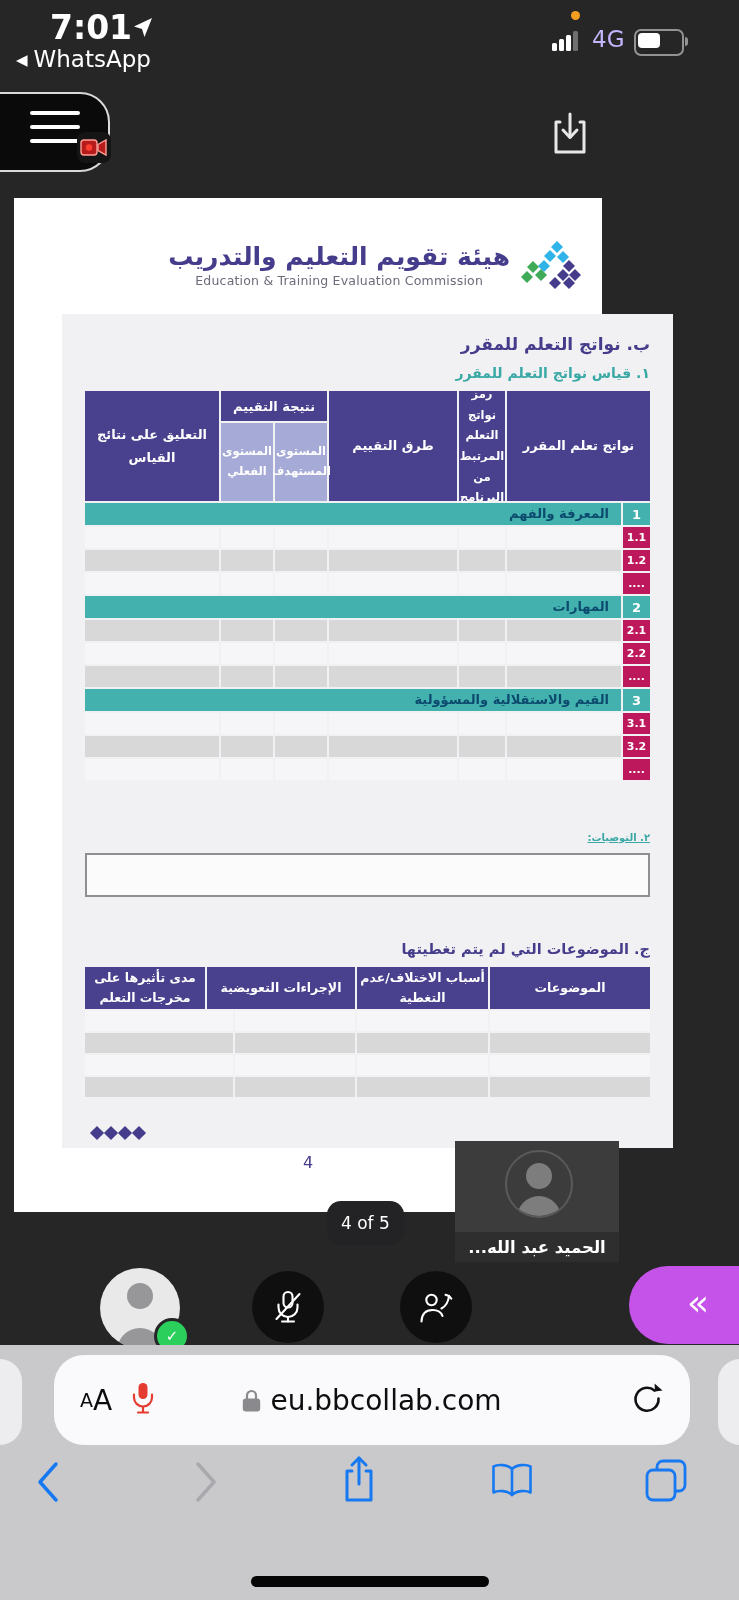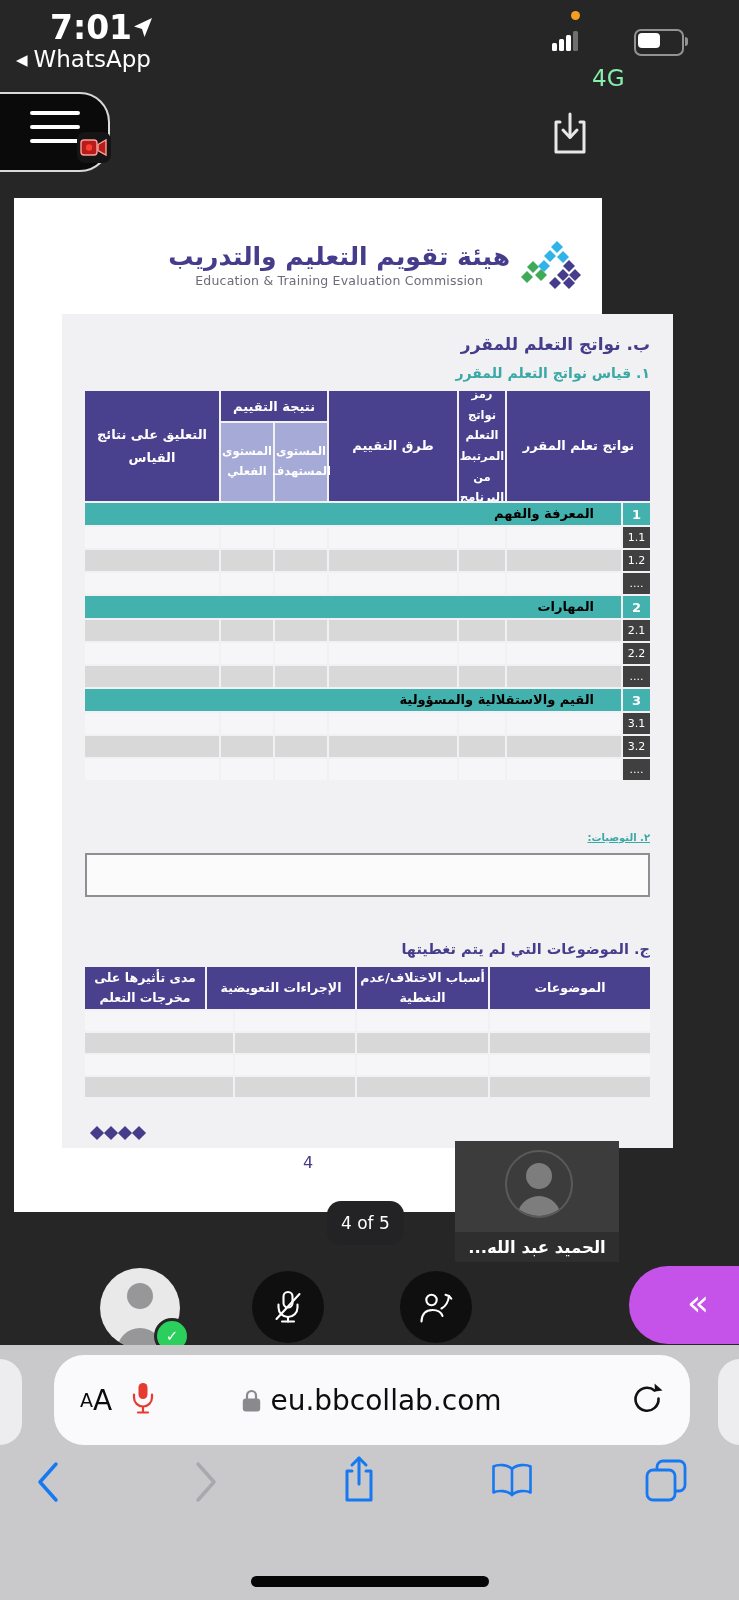--- a/index.html
+++ b/index.html
@@ -11,21 +11,21 @@
   .time{left:50px;top:8px;font-size:33px;font-weight:bold;color:#fff;}
   .backlink{left:16px;top:46px;font-size:23px;color:#fff;}
   .backlink .tri{font-size:15px;vertical-align:2px;margin-right:6px;}
   .orange-dot{left:571px;top:11px;width:9px;height:9px;border-radius:50%;background:#f59e22;}
   .sigbars{left:552px;top:30px;width:30px;height:21px;}
   .sigbars i{position:absolute;bottom:0;width:5px;border-radius:1.5px;background:#fff;}
   .sigbars i:nth-child(1){left:0;height:8px;}
   .sigbars i:nth-child(2){left:7px;height:12px;}
   .sigbars i:nth-child(3){left:14px;height:16px;}
   .sigbars i:nth-child(4){left:21px;height:20px;background:#6f6f72;}
-  .net4g{left:592px;top:26px;font-size:23px;color:#86efac;margin-top:39px;}
+  .net4g{left:592px;top:26px;font-size:23px;color:#c4b5fd;}
   .batt{left:634px;top:29px;width:46px;height:23px;border:2px solid rgba(255,255,255,.5);border-radius:7px;}
   .batt .fill{position:absolute;left:2px;top:2px;width:22px;height:15px;background:#fff;border-radius:4px;}
   .batt .cap{position:absolute;right:-6px;top:6px;width:3px;height:9px;border-radius:0 3px 3px 0;background:rgba(255,255,255,.5);}
 
   
   .menu-pill{left:-34px;top:92px;width:140px;height:76px;background:#0a0a0a;border:2px solid #d9d9d9;border-radius:30px;}
   .ham{left:30px;width:50px;height:4px;border-radius:2px;background:#fff;}
   .cam-badge{left:77px;top:132px;width:34px;height:31px;background:#151515;border-radius:8px;
              display:flex;align-items:center;justify-content:center;}
   .dl-btn{left:547px;top:108px;width:46px;height:50px;}
@@ -48,24 +48,24 @@
   .w-res{width:106px;display:flex;flex-direction:column;gap:2px;}
   .w-com{flex:1;}
   .res-top{height:30px;background:#49418e;color:#fff;font-weight:bold;font-size:13px;
            display:flex;align-items:center;justify-content:center;}
   .res-sub{flex:1;display:flex;gap:2px;}
   .res-sub div{width:52px;background:#a6aad6;color:#fff;font-weight:bold;font-size:11.5px;
                display:flex;align-items:center;justify-content:center;text-align:center;line-height:1.7;}
   .band{display:flex;gap:2px;height:22px;margin-top:2px;}
   .band .n{width:27px;background:#43b2af;color:#fff;font-weight:bold;font-size:13px;
            display:flex;align-items:center;justify-content:center;}
-  .band .lbl{flex:1;background:#43b2af;color:#000000;font-weight:bold;font-size:13px;
-             line-height:22px;padding-right:27px;}
+  .band .lbl{flex:1;background:#43b2af;color:#0c4a6e;font-weight:bold;font-size:13px;
+             line-height:22px;padding-right:12px;}
   .tr{display:flex;gap:2px;height:21px;margin-top:2px;}
-  .tr .n{width:27px;background:#404040;color:#fff;font-weight:normal;font-size:11px;
+  .tr .n{width:27px;background:#be185d;color:#fff;font-weight:bold;font-size:11px;
          display:flex;align-items:center;justify-content:center;}
   .tr div{height:21px;}
   .c1{width:114px;} .c2{width:46px;} .c3{width:128px;} .c4{width:52px;} .c5{width:52px;} .c6{flex:1;}
   .light .cell{background:#f6f5f7;} .gray .cell{background:#d8d8d8;}
 
   .rec-title{margin:52px 23px 0;font-size:10px;font-weight:bold;color:#3aa9a6;text-decoration:underline;}
   .rec-box{width:561px;height:40px;margin:10px auto 0;border:2px solid #8f8f93;background:#fbfbfc;}
   .c-title{margin:44px 23px 0;font-size:14.5px;font-weight:bold;color:#453d8c;}
 
   .t2{width:565px;margin:10px auto 0;}

